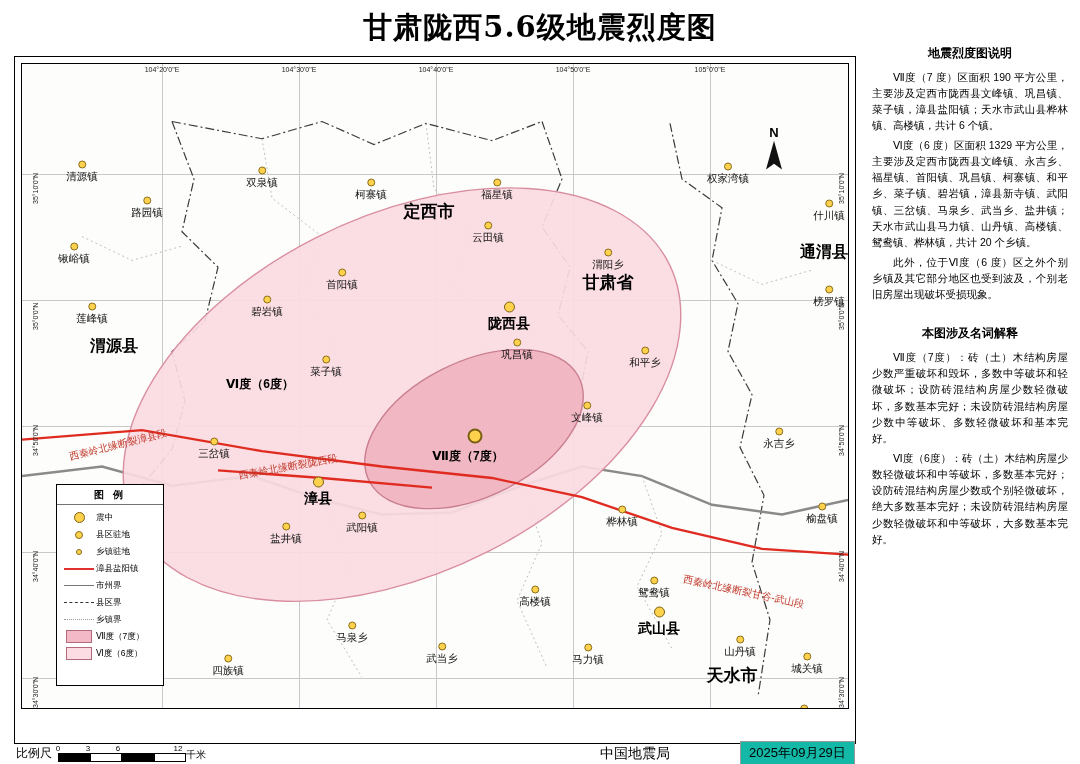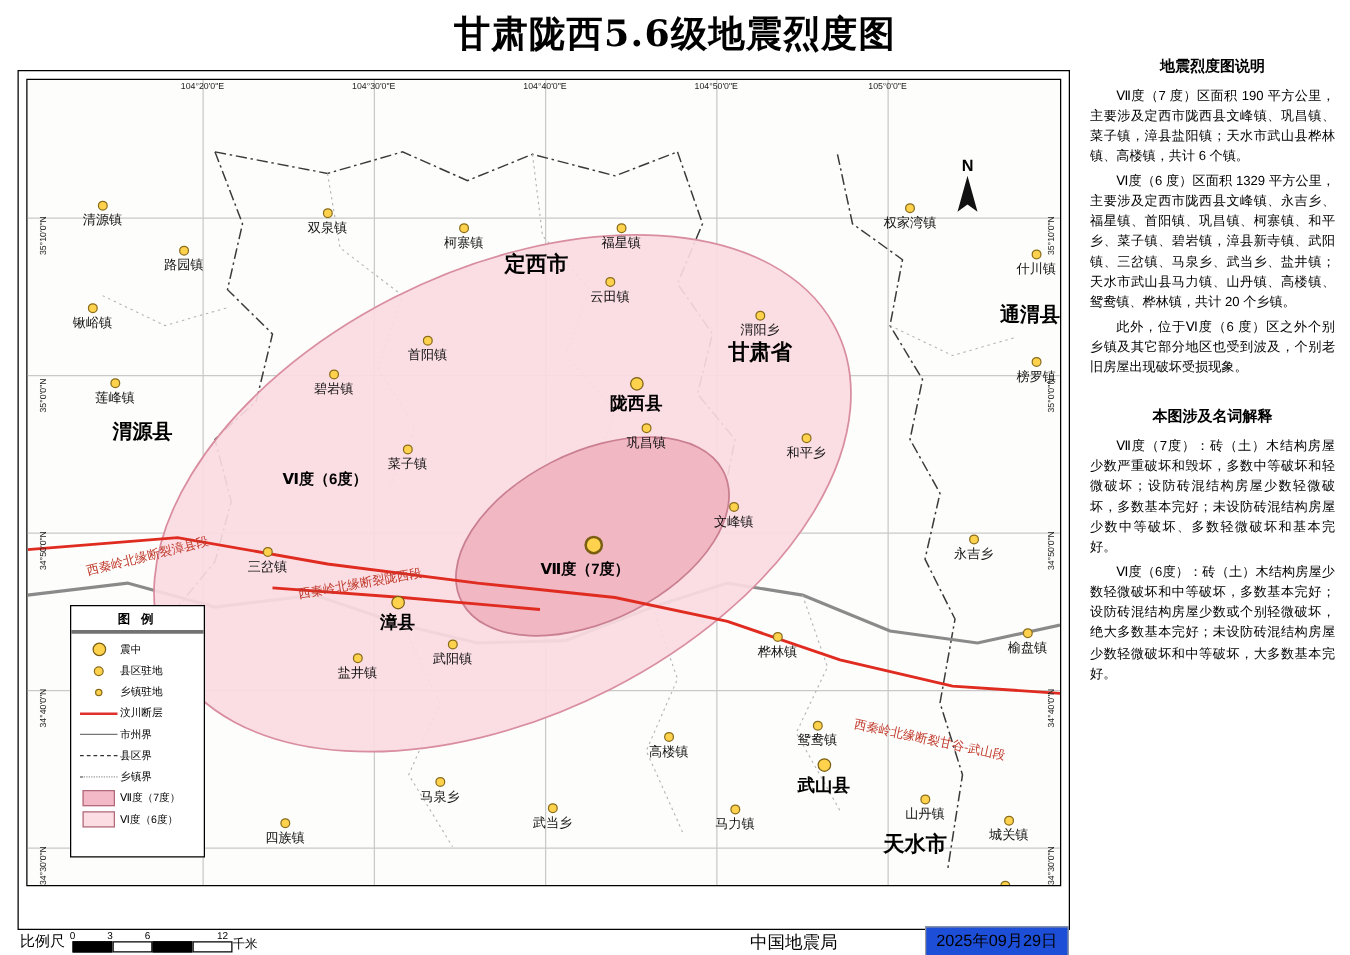--- a/index.html
+++ b/index.html
@@ -47,21 +47,21 @@
   .fault-label{position:absolute;font-size:10px;color:#c0392b;white-space:nowrap;}
   .epicenter{position:absolute;width:11px;height:11px;border-radius:50%;
              background:#ffd24d;border:2px solid #7a5f12;transform:translate(-50%,-50%);}
 
   
   #legend{
     position:absolute;left:34px;top:420px;width:106px;height:200px;
     background:#fff;border:1px solid #000;font-size:9px;
   }
   #legend .lg-title{text-align:center;font-size:10px;font-weight:bold;
-     padding:3px 0 2px;border-bottom:3px solid #737373;letter-spacing:3px;}
+     padding:3px 0 2px;border-bottom:1px solid #737373;letter-spacing:3px;}
   #legend ul{list-style:none;margin:0;padding:4px 5px;}
   #legend li{display:flex;align-items:center;height:17px;}
   #legend .sym{width:34px;flex:0 0 34px;display:flex;align-items:center;justify-content:center;}
   #legend .txt{font-size:8.5px;white-space:nowrap;}
   .sym-dot-big{width:9px;height:9px;border-radius:50%;background:#ffd24d;border:1.5px solid #7a5f12;}
   .sym-dot-sm{width:6px;height:6px;border-radius:50%;background:#ffd24d;border:1px solid #8a6d1a;}
   .sym-dot-tiny{width:4px;height:4px;border-radius:50%;background:#ffd24d;border:1px solid #8a6d1a;}
   .sym-line{width:30px;height:0;border-top:2px solid #e03030;}
   .sym-line-g{width:30px;height:0;border-top:1.5px solid #777;}
   .sym-line-dd{width:30px;height:0;border-top:1.5px dashed #333;}
@@ -78,21 +78,21 @@
   .sb-blocks span{display:block;width:30px;height:7px;border:1px solid #000;}
   .sb-b-dark{background:#000;}
   .sb-b-light{background:#fff;}
   .sb-ticks{position:absolute;top:0;left:0;width:100%;font-size:8px;}
   .sb-ticks span{position:absolute;transform:translateX(-50%);}
   #scale-unit{font-size:10px;margin-left:2px;}
 
   
   #footer-org{position:absolute;left:600px;top:745px;font-size:14px;}
   #footer-date{position:absolute;left:740px;top:741px;font-size:13px;
-     border:1px solid #999;padding:2px 8px;background:#1d4ed8;}
+     border:1px solid #999;padding:2px 8px;background:#14b8a6;}
 
   
   #panel{position:absolute;left:872px;top:44px;width:196px;font-size:10.5px;line-height:1.55;
      text-align:justify;color:#000;}
   #panel h3{font-size:12px;text-align:center;margin:0 0 6px;font-weight:bold;}
   #panel p{margin:0 0 3px;text-indent:2em;}
   #panel h3.second{margin-top:22px;margin-bottom:6px;}
 </style>
 </head>
 <body>
@@ -221,21 +221,21 @@
           <li>
       <span class="sym">
               <span class="sym-dot-tiny"></span>
             </span>
       <span class="txt">乡镇驻地</span>
     </li>
           <li>
       <span class="sym">
               <span class="sym-line"></span>
             </span>
-      <span class="txt">汶川断层</span>
+      <span class="txt">漳县盐阳镇</span>
     </li>
           <li>
       <span class="sym">
               <span class="sym-line-g"></span>
             </span>
       <span class="txt">市州界</span>
     </li>
           <li>
       <span class="sym">
               <span class="sym-line-dd"></span>

